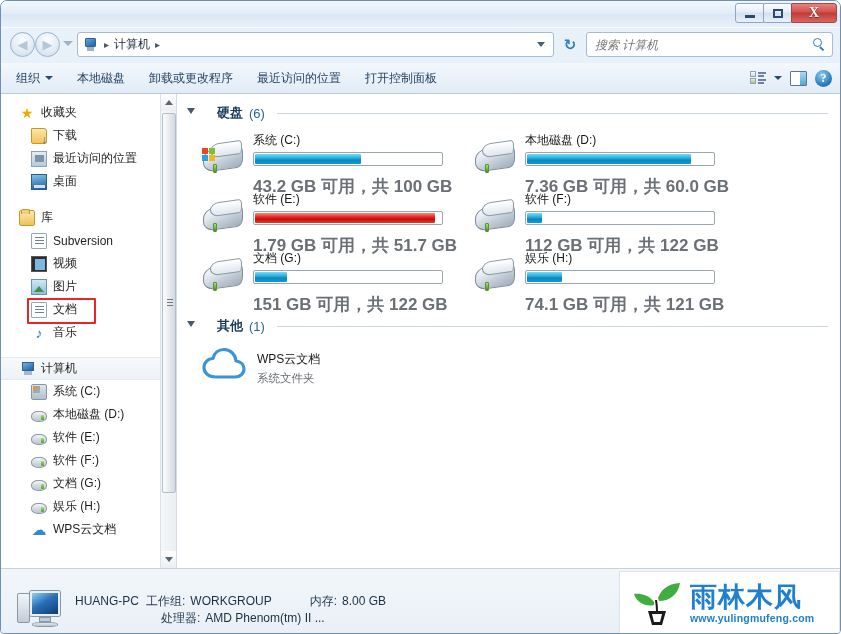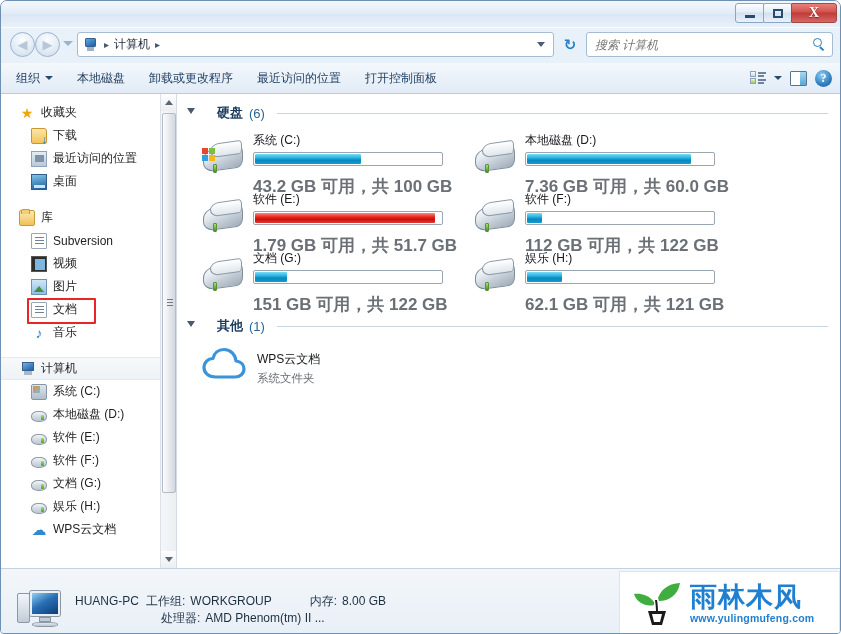--- a/index.html
+++ b/index.html
@@ -560,21 +560,21 @@
           <div class="driveicon">
             <div class="hdd-body"></div>
               <div class="hdd-top"></div>
               <div class="hdd-led"></div>
           </div>
           <div class="driveinfo">
             <div class="dname">娱乐 (H:)</div>
             <div class="dbar">
               <div class="dfill blue" style="width: 19%;"></div>
             </div>
-            <div class="dfree">62.1 GB 可用，共 121 GB</div>
+            <div class="dfree">74.1 GB 可用，共 121 GB</div>
           </div>
         </div>
       </div>
 
       <div class="grouphdr" style="margin-top:6px;">
         <span class="gtri open"></span>
         <span class="gname">其他</span>
         <span class="gcount">(1)</span>
         <span class="gline"></span>
       </div>

